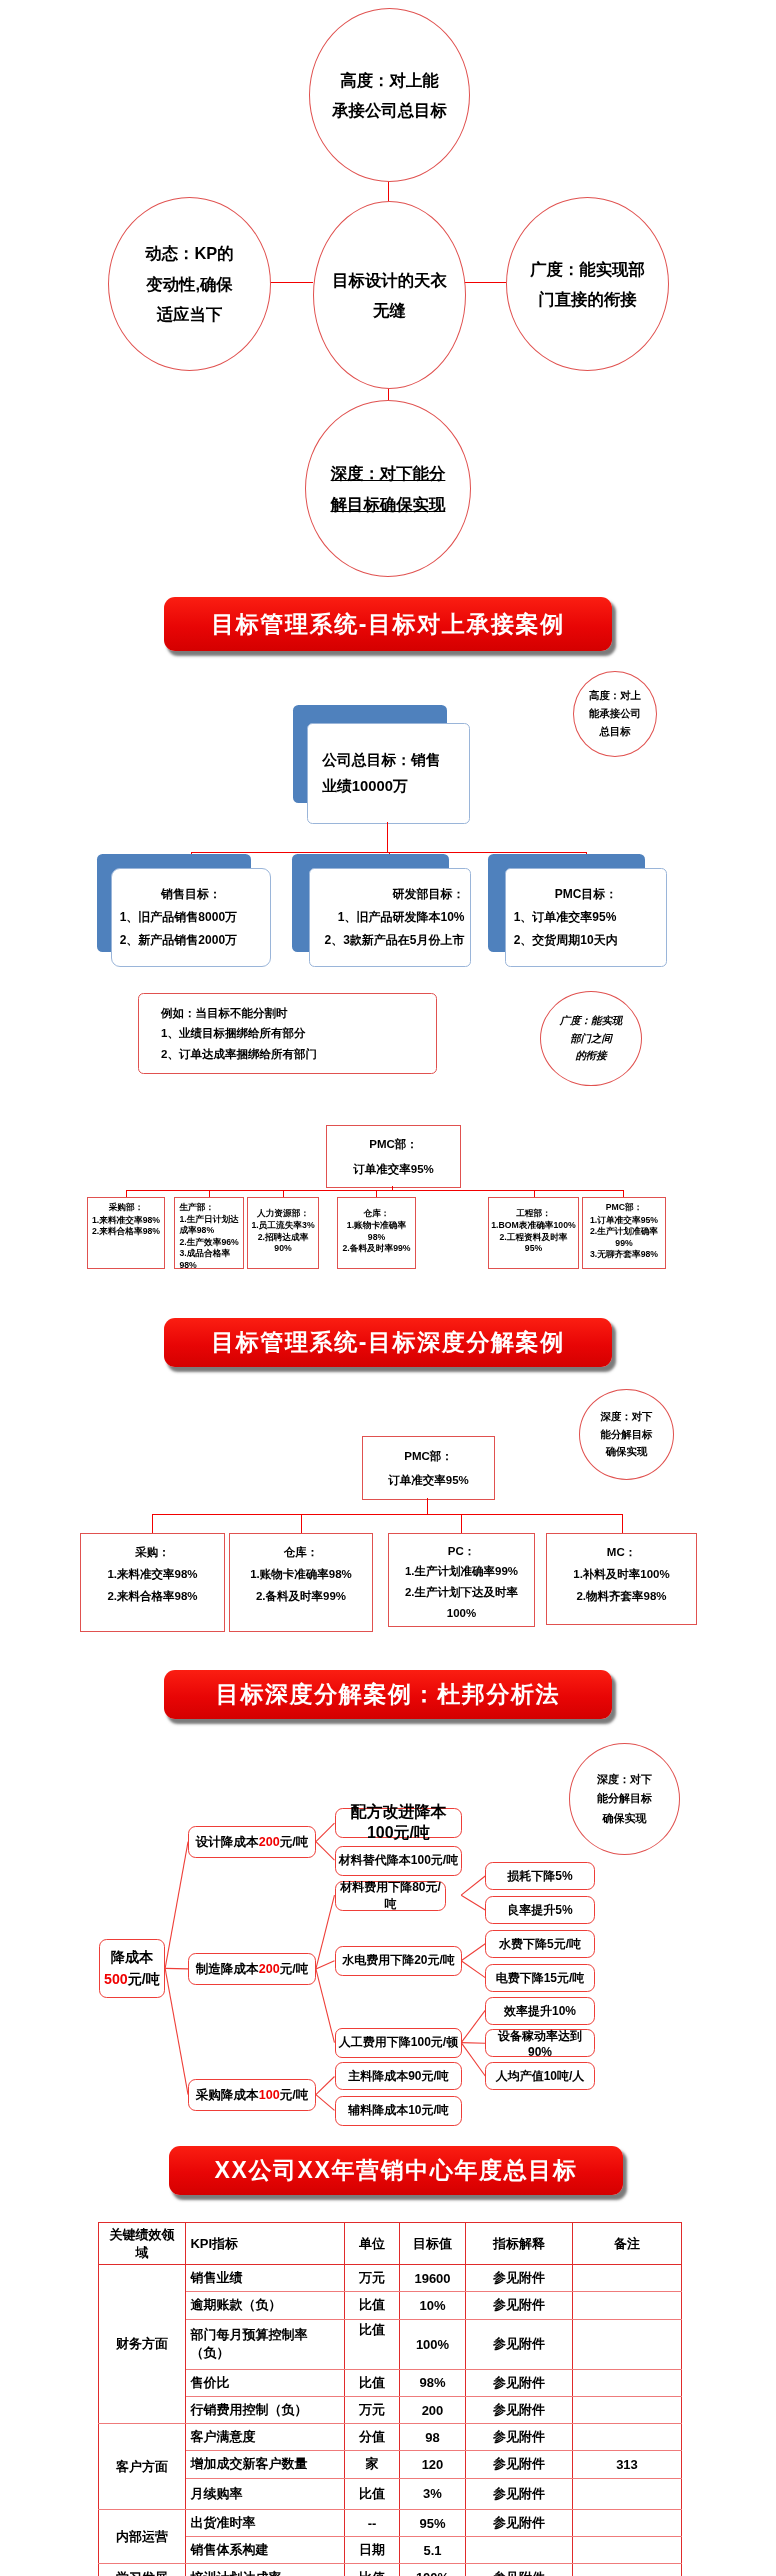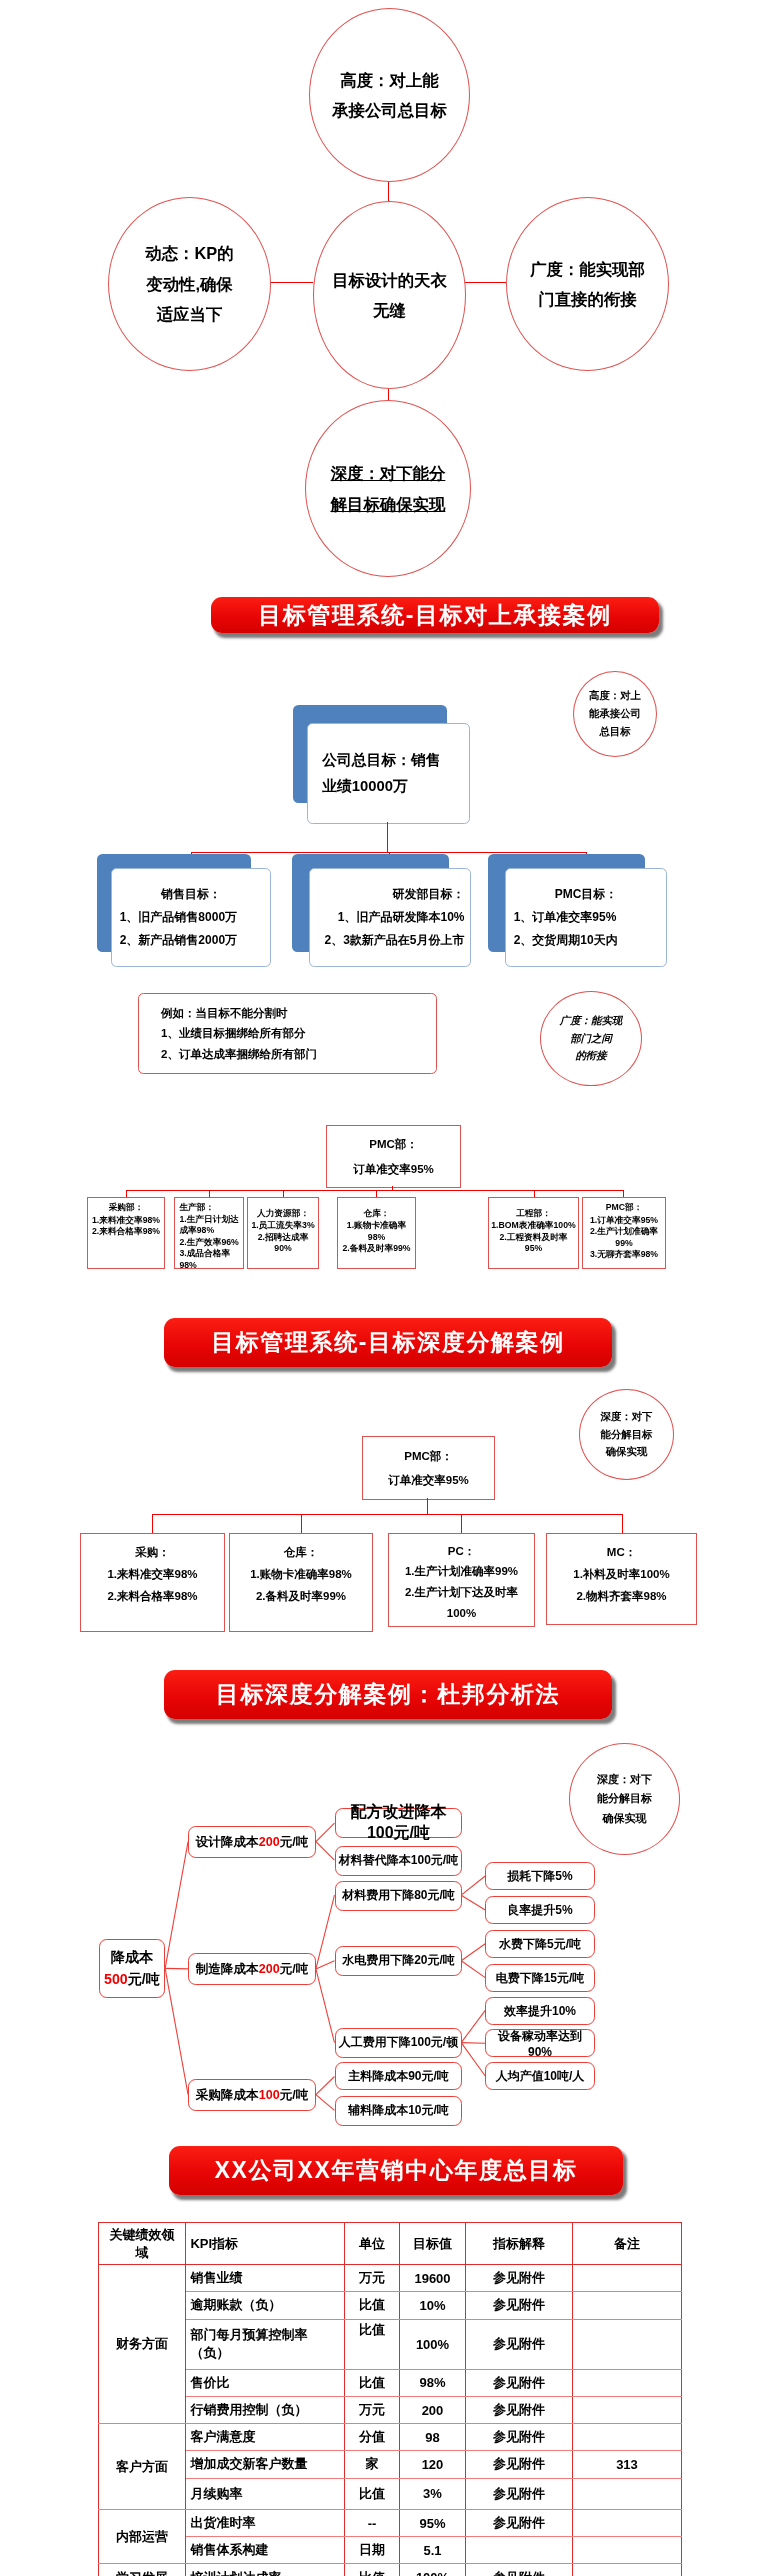--- a/index.html
+++ b/index.html
@@ -76,21 +76,21 @@
   </div>
   <div class="ellipse" style="left:506px;top:197px;width:161px;height:172px;font-size:16.4px;">
     <span>广度：能实现部
 门直接的衔接</span>
   </div>
   <div class="ellipse" style="left:305px;top:400px;width:164px;height:175px;font-size:16.4px;text-decoration:underline;">
     <span>深度：对下能分
 解目标确保实现</span>
   </div>
 
-  <div class="banner" style="left:164px;top:597px;width:448px;height:36px;margin-left:47px;">
+  <div class="banner" style="left:164px;top:597px;width:448px;height:54px;">
     <span>目标管理系统-目标对上承接案例</span>
   </div>
 
   <div class="ellipse notecircle" style="left:573px;top:671px;width:82px;height:84px;font-size:10.4px;line-height:1.7;">
     <span>高度：对上
 能承接公司
 总目标</span>
   </div>
 
   <div class="bluepad" style="left:293px;top:705px;width:154px;height:98px;"></div>
@@ -99,21 +99,21 @@
 业绩10000万</div>
   </div>
 
   <div class="rline" style="left:387px;top:822px;width:1.1px;height:30px;"></div>
   <div class="rline" style="left:191px;top:852px;width:395px;height:1.1px;"></div>
   <div class="rline" style="left:191px;top:852px;width:1.1px;height:16.4px;"></div>
   <div class="rline" style="left:389px;top:852px;width:1.1px;height:16.4px;"></div>
   <div class="rline" style="left:586px;top:852px;width:1.1px;height:16.4px;"></div>
 
   <div class="bluepad" style="left:97px;top:854px;width:154px;height:98px;"></div>
-  <div class="whitecard" style="left:111px;top:868px;width:160px;height:99px;padding:5.5px 7.7px;box-sizing:border-box;font-size:12px;line-height:1.9;">
+  <div class="whitecard" style="left:111px;top:868px;width:160px;height:99px;padding:5.5px 7.7px;box-sizing:border-box;font-size:12px;line-height:1.9;border-radius:9px;">
     <div class="card-title">销售目标：</div>
     <div class="card-item">1、旧产品销售8000万</div>
     <div class="card-item">2、新产品销售2000万</div>
   </div>
   <div class="bluepad" style="left:292px;top:854px;width:157px;height:98px;"></div>
   <div class="whitecard" style="left:309px;top:868px;width:162px;height:99px;padding:5.5px 5.5px;box-sizing:border-box;font-size:12px;line-height:1.9;align-items:flex-end;">
     <div class="card-title">研发部目标：</div>
     <div class="card-item">1、旧产品研发降本10%</div>
     <div class="card-item">2、3款新产品在5月份上市</div>
   </div>
@@ -268,27 +268,27 @@
   <div class="treenode" style="left:188px;top:2079px;width:128px;height:32px;font-size:12.6px;">
     <span><span>采购降成本</span><span class="rednum">100</span><span>元/吨</span></span>
   </div>
 
   <div class="treenode" style="left:335px;top:1808px;width:127px;height:29.5px;font-size:16px;">
       <span>配方改进降本100元/吨</span>
     </div>
   <div class="treenode" style="left:335px;top:1846px;width:127px;height:29.5px;font-size:12px;">
       <span>材料替代降本100元/吨</span>
     </div>
-  <div class="treenode" style="left:335px;top:1881px;width:127px;height:29.5px;font-size:12px;">
+  <div class="treenode" style="left:335px;top:1881px;width:111px;height:29.5px;font-size:12px;">
       <span>材料费用下降80元/吨</span>
     </div>
   <div class="treenode" style="left:335px;top:1946px;width:127px;height:29.5px;font-size:12px;">
       <span>水电费用下降20元/吨</span>
     </div>
-  <div class="treenode" style="left:335px;top:2028px;width:127px;height:29.5px;font-size:12px;">
+  <div class="treenode" style="left:335px;top:2028px;width:127px;height:29.5px;font-size:12px;border-radius:7px;">
       <span>人工费用下降100元/顿</span>
     </div>
   <div class="treenode" style="left:335px;top:2062px;width:127px;height:28px;font-size:12px;">
       <span>主料降成本90元/吨</span>
     </div>
   <div class="treenode" style="left:335px;top:2096px;width:127px;height:29.5px;font-size:12px;">
       <span>辅料降成本10元/吨</span>
     </div>
 
   <div class="treenode" style="left:485px;top:1862px;width:110px;height:28.4px;font-size:12px;">

